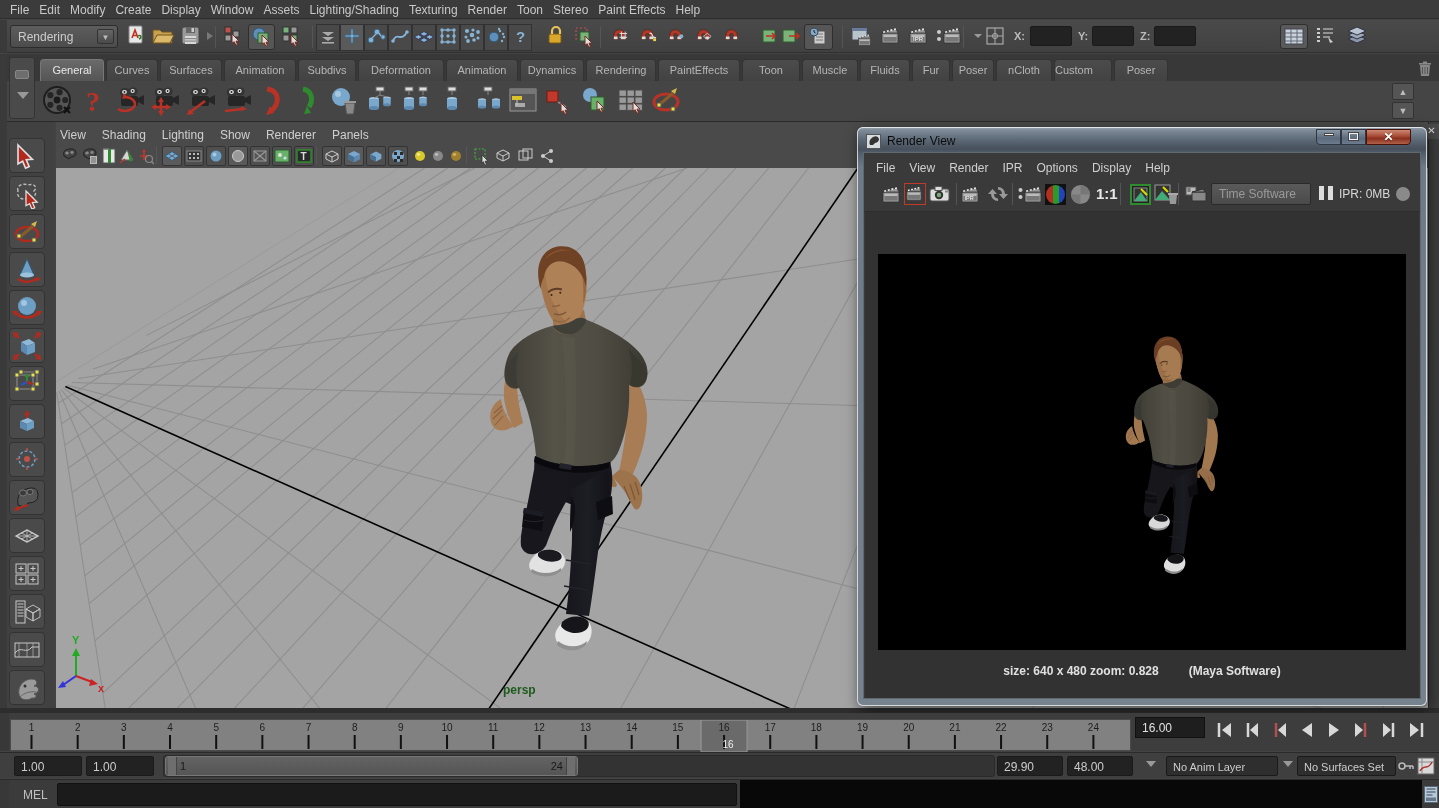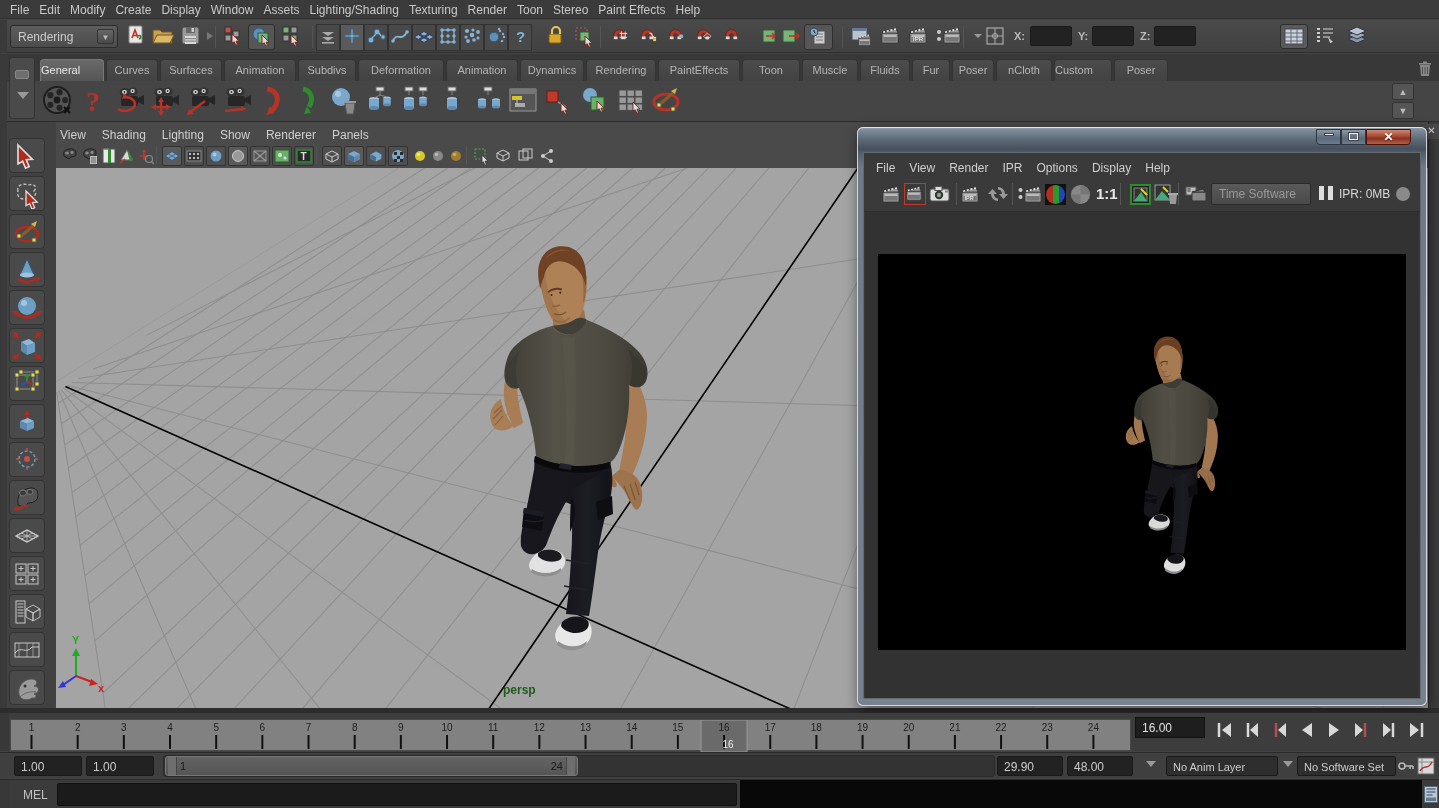--- a/index.html
+++ b/index.html
@@ -294,21 +294,21 @@
       </svg></span>
  <span style="position:absolute;left:64px;top:0;width:28px;height:25px;"><svg width="26" height="23" viewBox="0 0 26 23">
         <path d="M4 15 l9 -4 9 4 -9 4 Z" fill="#8a98a8" stroke="#334"></path>
         <path d="M4 11 l9 -4 9 4 -9 4 Z" fill="#9aa8b8" stroke="#334"></path>
         <path d="M4 7 l9 -4 9 4 -9 4 Z" fill="#b8c4d0" stroke="#334"></path>
       </svg></span>
 </div>
 
 <div class="abs" style="left:0;top:54px;width:1439px;height:27px;background:#383838;">
 <div class="abs" style="left:0;top:0;width:7px;height:27px;background:#3a3a3a;"></div>
-<div class="abs" style="left:40px;top:5px;width:64px;height:22px;background:linear-gradient(#6a6a6a,#555);border:1px solid #777;border-bottom:none;color:#e8e8e8;border-radius:4px 4px 0 0;font-size:11px;text-align:left;line-height:21px;">General</div>
+<div class="abs" style="left:40px;top:5px;width:64px;height:22px;background:linear-gradient(#6a6a6a,#555);border:1px solid #777;border-bottom:none;color:#e8e8e8;border-radius:4px 4px 0 0;font-size:11px;text-align:center;line-height:21px;">General</div>
 <div class="abs" style="left:106px;top:5px;width:52px;height:22px;background:linear-gradient(#4c4c4c,#424242);border:1px solid #333;border-bottom:none;color:#b5b5b5;border-radius:4px 4px 0 0;font-size:11px;text-align:center;line-height:21px;">Curves</div>
 <div class="abs" style="left:160px;top:5px;width:62px;height:22px;background:linear-gradient(#4c4c4c,#424242);border:1px solid #333;border-bottom:none;color:#b5b5b5;border-radius:4px 4px 0 0;font-size:11px;text-align:center;line-height:21px;">Surfaces</div>
 <div class="abs" style="left:224px;top:5px;width:72px;height:22px;background:linear-gradient(#4c4c4c,#424242);border:1px solid #333;border-bottom:none;color:#b5b5b5;border-radius:4px 4px 0 0;font-size:11px;text-align:center;line-height:21px;">Animation</div>
 <div class="abs" style="left:298px;top:5px;width:58px;height:22px;background:linear-gradient(#4c4c4c,#424242);border:1px solid #333;border-bottom:none;color:#b5b5b5;border-radius:4px 4px 0 0;font-size:11px;text-align:center;line-height:21px;">Subdivs</div>
 <div class="abs" style="left:358px;top:5px;width:86px;height:22px;background:linear-gradient(#4c4c4c,#424242);border:1px solid #333;border-bottom:none;color:#b5b5b5;border-radius:4px 4px 0 0;font-size:11px;text-align:center;line-height:21px;">Deformation</div>
 <div class="abs" style="left:446px;top:5px;width:72px;height:22px;background:linear-gradient(#4c4c4c,#424242);border:1px solid #333;border-bottom:none;color:#b5b5b5;border-radius:4px 4px 0 0;font-size:11px;text-align:center;line-height:21px;">Animation</div>
 <div class="abs" style="left:520px;top:5px;width:64px;height:22px;background:linear-gradient(#4c4c4c,#424242);border:1px solid #333;border-bottom:none;color:#b5b5b5;border-radius:4px 4px 0 0;font-size:11px;text-align:center;line-height:21px;">Dynamics</div>
 <div class="abs" style="left:586px;top:5px;width:70px;height:22px;background:linear-gradient(#4c4c4c,#424242);border:1px solid #333;border-bottom:none;color:#b5b5b5;border-radius:4px 4px 0 0;font-size:11px;text-align:center;line-height:21px;">Rendering</div>
 <div class="abs" style="left:658px;top:5px;width:82px;height:22px;background:linear-gradient(#4c4c4c,#424242);border:1px solid #333;border-bottom:none;color:#b5b5b5;border-radius:4px 4px 0 0;font-size:11px;text-align:center;line-height:21px;">PaintEffects</div>
 <div class="abs" style="left:742px;top:5px;width:58px;height:22px;background:linear-gradient(#4c4c4c,#424242);border:1px solid #333;border-bottom:none;color:#b5b5b5;border-radius:4px 4px 0 0;font-size:11px;text-align:center;line-height:21px;">Toon</div>
@@ -872,20 +872,27 @@
       <path d="M-18 12 l8 -1 -3 -6 Z" fill="#3333dd"></path>
  <text x="-26" y="18" font-size="11" fill="#3333dd" font-weight="bold">z</text>
 </g>
 </svg>
 <div class="abs" style="left:0;top:708px;width:1439px;height:5px;background:#2d2d2d;"></div>
 <div class="abs" style="left:1428px;top:122px;width:11px;height:586px;background:#3d3d3d;border-left:1px solid #2a2a2a;"></div>
 <div class="abs" style="left:1424px;top:124px;width:15px;height:15px;background:#4a4a4a;color:#ddd;font-size:10px;text-align:center;line-height:14px;">✕</div>
 
 <div class="abs" style="left:857px;top:127px;width:570px;height:579px;">
 <div class="abs" style="left:0;top:0;width:570px;height:579px;border-radius:6px;background:linear-gradient(#9fabb6 0px,#7e8b98 3px,#5e6b79 12px,#47505c 22px,#515e6c 26px,#6d7a88 40px,#76828e 100%);box-shadow:0 0 0 1px rgba(255,255,255,0.7) inset, 2px 4px 14px rgba(0,0,0,0.55);"></div>
+<div class="abs" style="left:6px;top:4px;width:558px;height:22px;">
+ <svg width="15" height="15" viewBox="0 0 15 15" style="position:absolute;left:3px;top:3px;">
+        <rect x="0.5" y="0.5" width="14" height="14" fill="#d8dce0" stroke="#555"></rect>
+        <path d="M4 11 q-2 -5 3 -8 q5 -2 6 2 q0 3 -4 4 l-2 2 Z" fill="#333"></path>
+      </svg>
+ <span style="position:absolute;left:24px;top:3px;font-size:12px;color:#0c0c0c;">Render View</span>
+</div>
 <div class="abs" style="left:459px;top:2px;width:98px;height:17px;">
  <div style="position:absolute;left:0;top:0;width:25px;height:16px;background:linear-gradient(#8a97a5,#5b6a7c 60%,#6c7b8d);border:1px solid #2e3742;border-radius:0 0 0 4px;">
         <span style="position:absolute;left:7px;top:3px;width:10px;height:3px;background:#f2f2f2;border:1px solid #444;"></span>
       </div>
  <div style="position:absolute;left:25px;top:0;width:25px;height:16px;background:linear-gradient(#8a97a5,#5b6a7c 60%,#6c7b8d);border:1px solid #2e3742;">
         <span style="position:absolute;left:7px;top:3px;width:9px;height:7px;border:1.5px solid #f2f2f2;outline:1px solid #444;"></span>
       </div>
  <div style="position:absolute;left:50px;top:0;width:45px;height:16px;background:linear-gradient(#cc8872,#a64a36 45%,#8a3020 60%,#b06048);border:1px solid #4a1208;border-radius:0 0 4px 0;color:#fff;text-align:center;font-size:12px;font-weight:bold;line-height:15px;text-shadow:0 1px 1px #5a1408;">✕</div>
 </div>
 <div class="abs" style="left:6px;top:25px;width:558px;height:547px;background:#3a3a3a;border:1px solid #61696e;">
@@ -1009,20 +1016,21 @@
           </svg></span>
 </div>
 <div class="abs" style="left:0;top:58px;width:556px;height:1px;background:#2e2e2e;"></div>
 <div class="abs" style="left:1px;top:59px;width:554px;height:486px;background:#323232;">
 <div class="abs" style="left:13px;top:42px;width:528px;height:396px;background:#000;"></div>
 <svg class="abs" style="left:13px;top:42px;" width="528" height="396" viewBox="0 0 528 396">
 <g transform="translate(-40.2,-62.1) scale(0.5875)" opacity="0.96">
             <use href="#fig"></use>
           </g>
 </svg>
+<div class="abs" style="left:0;top:452px;width:554px;text-align:center;color:#e0e0e0;font-size:12px;font-weight:bold;"><span>size: 640 x 480 zoom: 0.828</span><span style="margin-left:30px">(Maya Software)</span></div>
 </div>
 </div>
 </div>
 
 <div class="abs" style="left:0;top:713px;width:1439px;height:38px;background:#3d3d3d;">
 <div class="abs" style="left:0;top:0;width:9px;height:38px;background:#383838;"></div>
 <div class="abs" style="left:10px;top:6px;width:1121px;height:32px;background:#818181;border:1px solid #4a4a4a;">
 <svg width="1119" height="32" viewBox="0 0 1119 32">
         <rect x="690.0500000000001" y="0" width="46" height="32" fill="#6a6a6a" stroke="#9a9a9a"></rect>
         <text x="20.5" y="11" font-size="10" fill="#1e1e1e" text-anchor="middle" font-family="Liberation Sans">1</text>
@@ -1118,21 +1126,21 @@
       <span style="position:absolute;left:2px;top:0;width:9px;height:18px;background:#6e6e6e;border-right:1px solid #444;"></span>
       <span style="position:absolute;left:14px;top:3px;font-size:11px;color:#1a1a1a;">1</span>
       <span style="position:absolute;right:14px;top:3px;font-size:11px;color:#1a1a1a;">24</span>
       <span style="position:absolute;right:2px;top:0;width:9px;height:18px;background:#6e6e6e;border-left:1px solid #444;"></span>
     </div>
 <div class="abs field" style="left:997px;top:3px;width:66px;height:20px;padding:3px 0 0 6px;font-size:12px;">29.90</div>
 <div class="abs field" style="left:1067px;top:3px;width:66px;height:20px;padding:3px 0 0 6px;font-size:12px;">48.00</div>
 <span class="abs" style="left:1146px;top:8px;width:0;height:0;border-left:5px solid transparent;border-right:5px solid transparent;border-top:6px solid #999;"></span>
 <div class="abs field" style="left:1166px;top:3px;width:112px;height:20px;padding:4px 0 0 6px;font-size:11px;background:#2e2e2e;">No Anim Layer</div>
 <span class="abs" style="left:1283px;top:8px;width:0;height:0;border-left:5px solid transparent;border-right:5px solid transparent;border-top:6px solid #999;"></span>
-<div class="abs field" style="left:1297px;top:3px;width:99px;white-space:nowrap;overflow:hidden;height:20px;padding:4px 0 0 6px;font-size:11px;background:#2e2e2e;">No Software Set</div>
+<div class="abs field" style="left:1297px;top:3px;width:99px;white-space:nowrap;overflow:hidden;height:20px;padding:4px 0 0 6px;font-size:11px;background:#2e2e2e;">No Surfaces Set</div>
 <svg class="abs" style="left:1398px;top:6px;" width="16" height="14" viewBox="0 0 16 14">
       <circle cx="4" cy="7" r="3" fill="none" stroke="#bbb" stroke-width="1.5"></circle>
       <path d="M7 7 h8 M12 7 v3 M15 7 v3" stroke="#bbb" stroke-width="1.5"></path>
     </svg>
 <svg class="abs" style="left:1417px;top:4px;" width="18" height="18" viewBox="0 0 18 18">
       <rect x="1" y="1" width="16" height="16" fill="#d8d8d8" stroke="#666"></rect>
       <path d="M1 5 h16 M5 1 v16" stroke="#888"></path>
       <path d="M3 14 C7 6 11 14 15 5" stroke="#b03030" stroke-width="1.5" fill="none"></path>
     </svg>
 </div>

